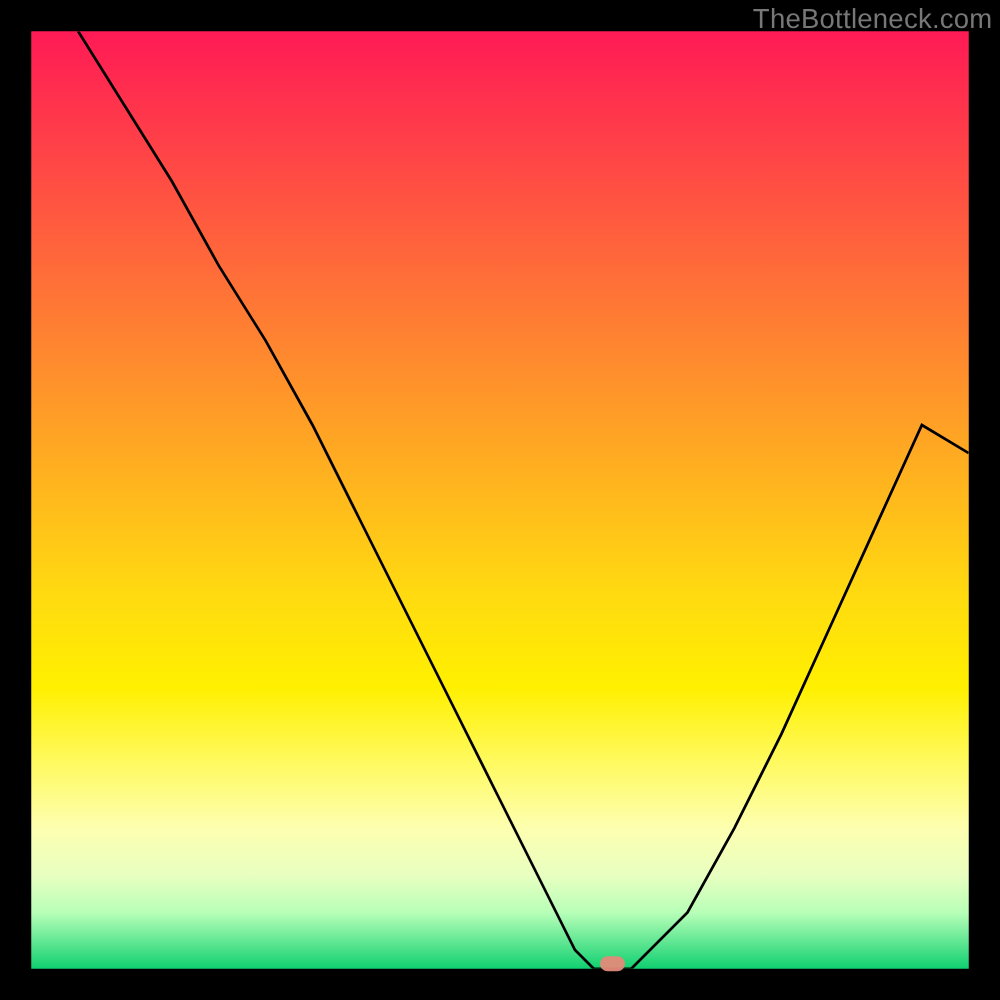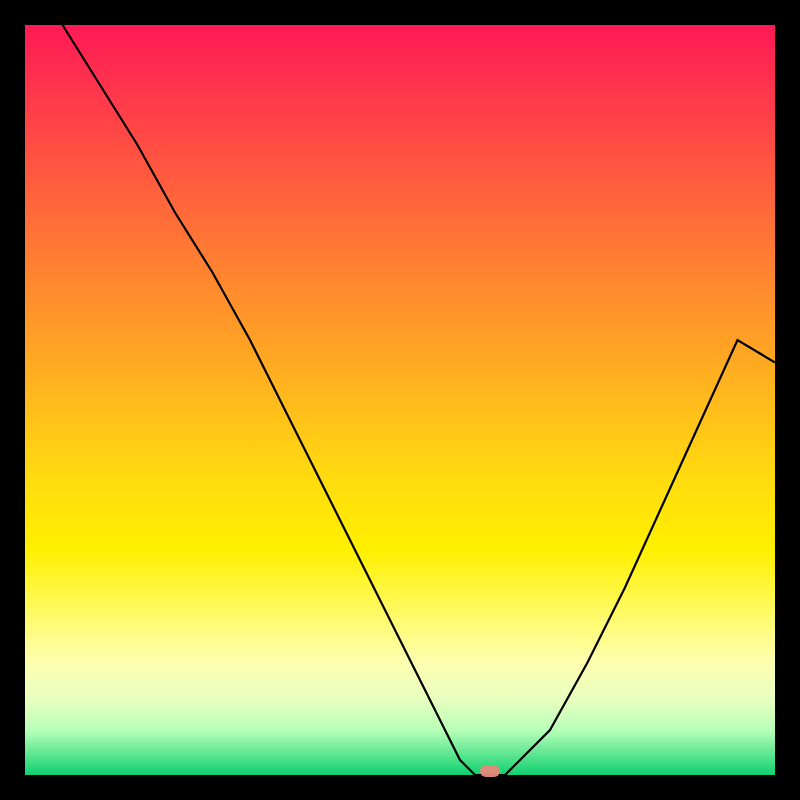--- a/index.html
+++ b/index.html
@@ -70,13 +70,14 @@
 <div class="outer">
 
   <div class="plot"></div>
 
   <svg class="curve" viewBox="0 0 750 750">
     <path id="line-path" fill="none" stroke="#000" stroke-width="2.2" d="M37.5 0.0 L75.0 60.0 L112.5 120.0 L150.0 187.5 L187.5 247.5 L225.0 315.0 L262.5 390.0 L300.0 465.0 L337.5 540.0 L375.0 615.0 L412.5 690.0 L435.0 735.0 L450.0 750.0 L465.0 750.0 L480.0 750.0 L525.0 705.0 L562.5 637.5 L600.0 562.5 L637.5 480.0 L675.0 397.5 L712.5 315.0 L750.0 337.5"></path>
   </svg>
 
   <div class="marker" id="min-marker" style="left: 490px; top: 771px;"></div>
 
+  <div class="watermark">TheBottleneck.com</div>
 </div>
 
 </body></html>

